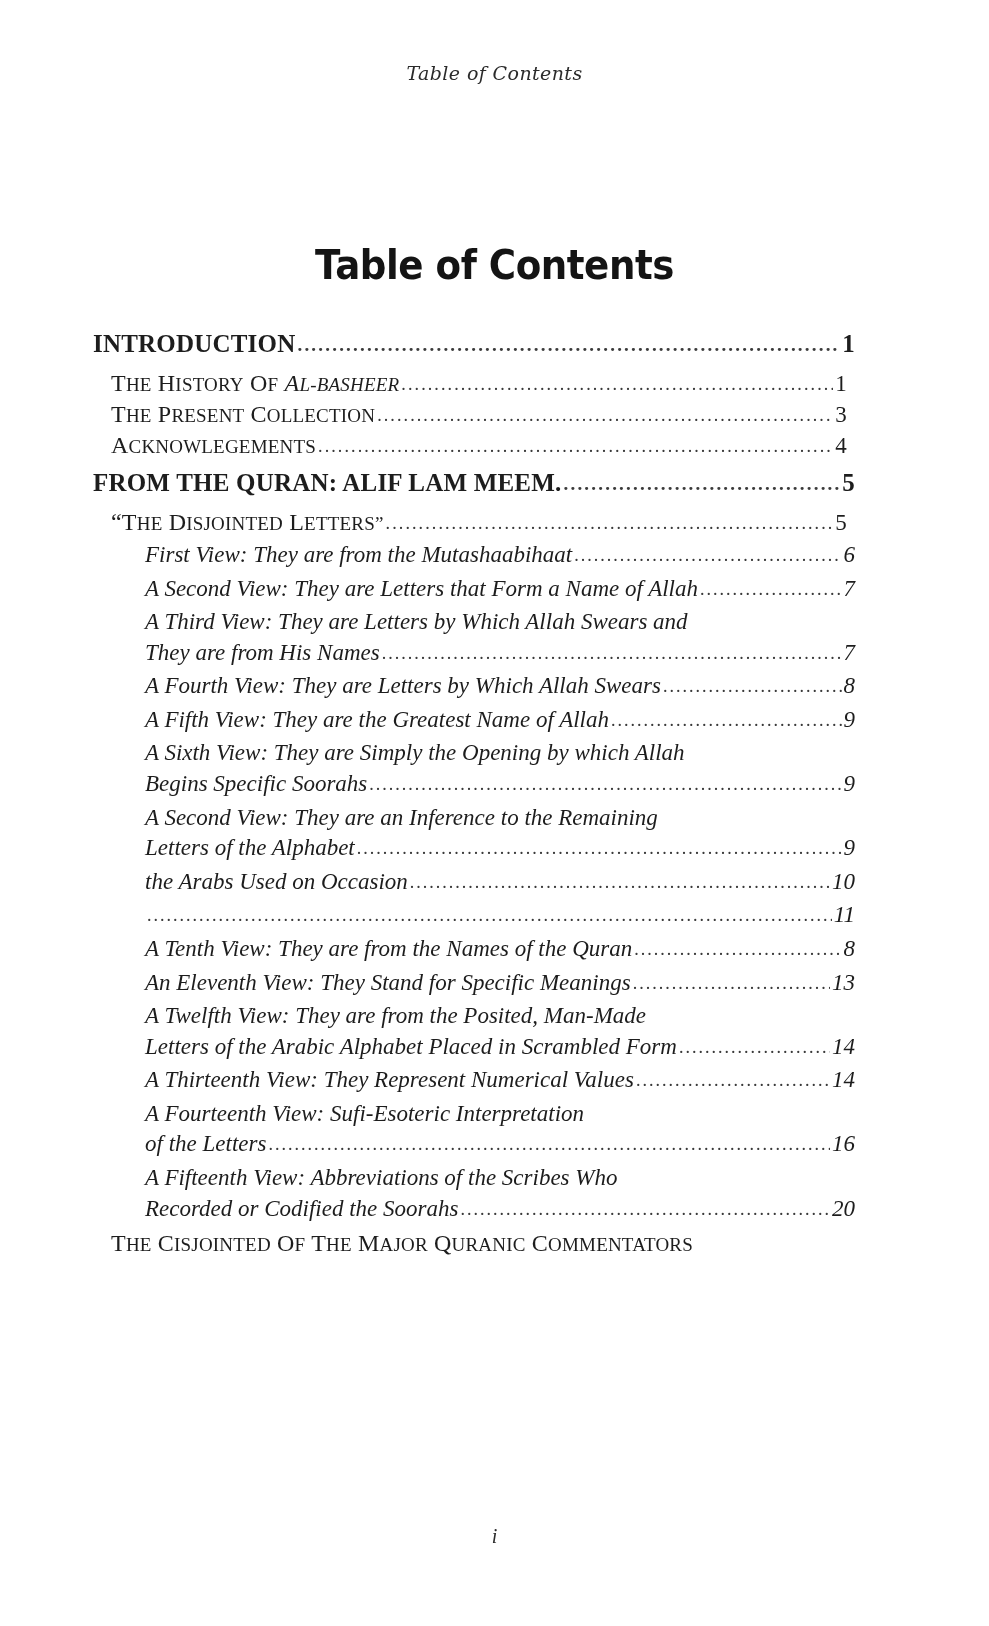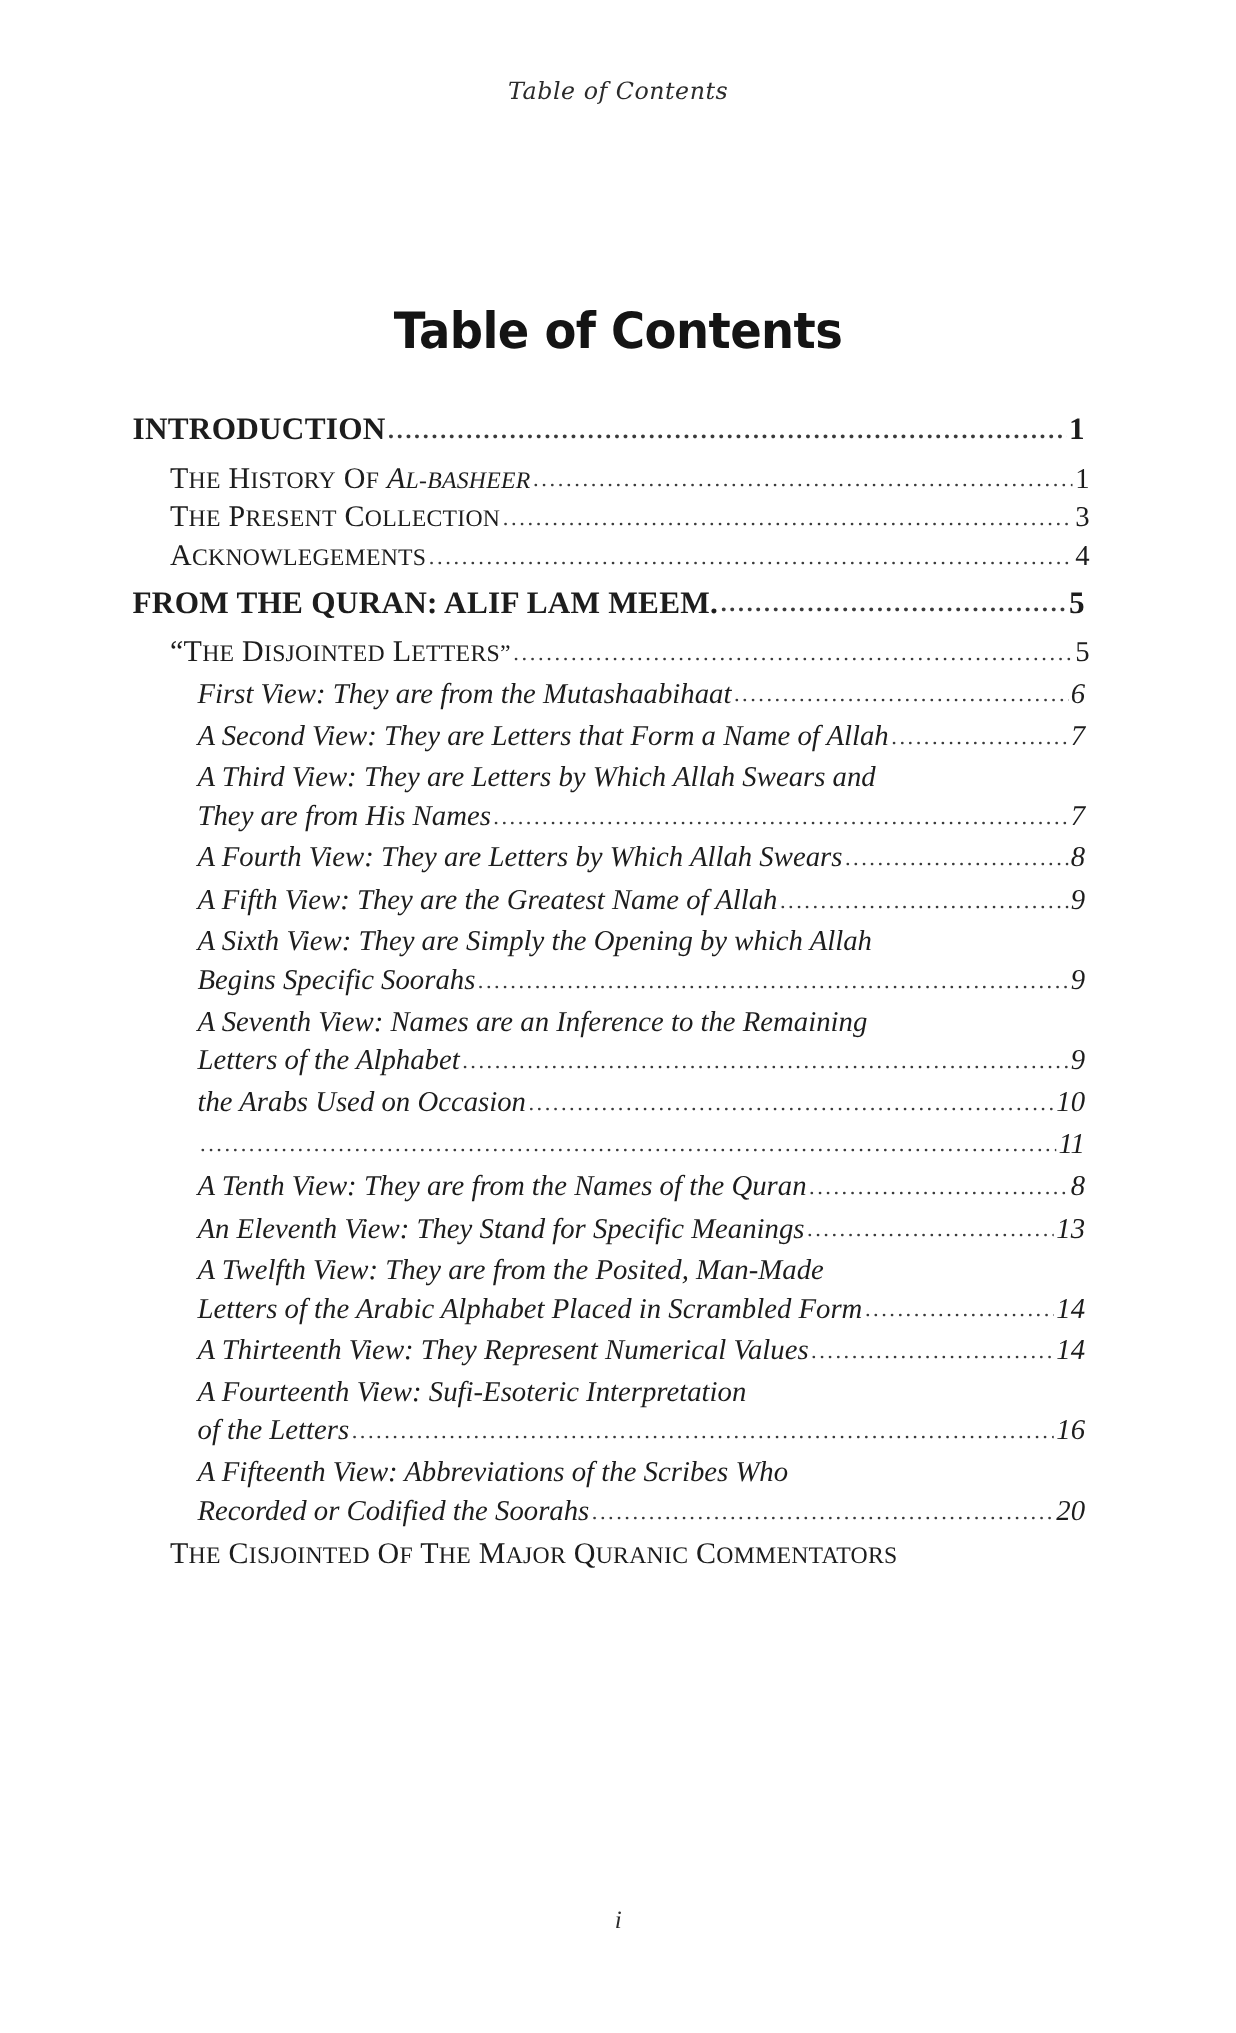--- a/index.html
+++ b/index.html
@@ -45,21 +45,21 @@
     font-weight: bold;
     font-size: 40px;
     letter-spacing: -0.5px;
     color: #141414;
     transform: scaleX(0.93);
   }
   
   .toc {
     position: absolute;
     top: 330px;
-    left: 106px;
+    left: 93px;
     width: 762px;
   }
   .entry {
     display: block;
     position: relative;
     margin: 0;
   }
   .line {
     display: flex;
     align-items: baseline;
@@ -93,21 +93,21 @@
   }
   .lvl1 .dots { font-size: 19px; letter-spacing: 2.2px; }
   .lvl1 .pg { font-weight: bold; font-size: 25px; }
 
   .lvl1.spaced { margin-top: 10px; }
 
   
   .lvl2 {
     font-family: "Liberation Serif", serif;
     font-size: 24px;
-    margin-left: 30px;
+    margin-left: 18px;
     width: calc(100% - 26px);
     margin-bottom: 4px;
     letter-spacing: 0.2px;
   }
   .lvl2 .sc { font-size: 19px; }
   .lvl2 .dots { font-size: 18px; letter-spacing: 2.1px; }
   .lvl2 .pg { font-size: 23px; }
   .lvl2 .ital { font-style: italic; }
 
   
@@ -234,21 +234,21 @@
       </div>
       <div class="entry lvl3">
         <div class="first-line">A Sixth View: They are Simply the Opening by which Allah</div>
         <div class="line">
           <span class="txt">Begins Specific Soorahs</span>
           <span class="dots">............................................................................................................................................................................................................................</span>
           <span class="pg">9</span>
         </div>
       </div>
       <div class="entry lvl3">
-        <div class="first-line">A Seventh View: Names are an Inference to the Remaining</div>
+        <div class="first-line">A Second View: They are an Inference to the Remaining</div>
         <div class="line">
           <span class="txt">Letters of the Alphabet</span>
           <span class="dots">............................................................................................................................................................................................................................</span>
           <span class="pg">9</span>
         </div>
       </div>
       <div class="entry lvl3">
         <div class="line">
           <span class="txt">the Arabs Used on Occasion</span>
           <span class="dots">............................................................................................................................................................................................................................</span>

